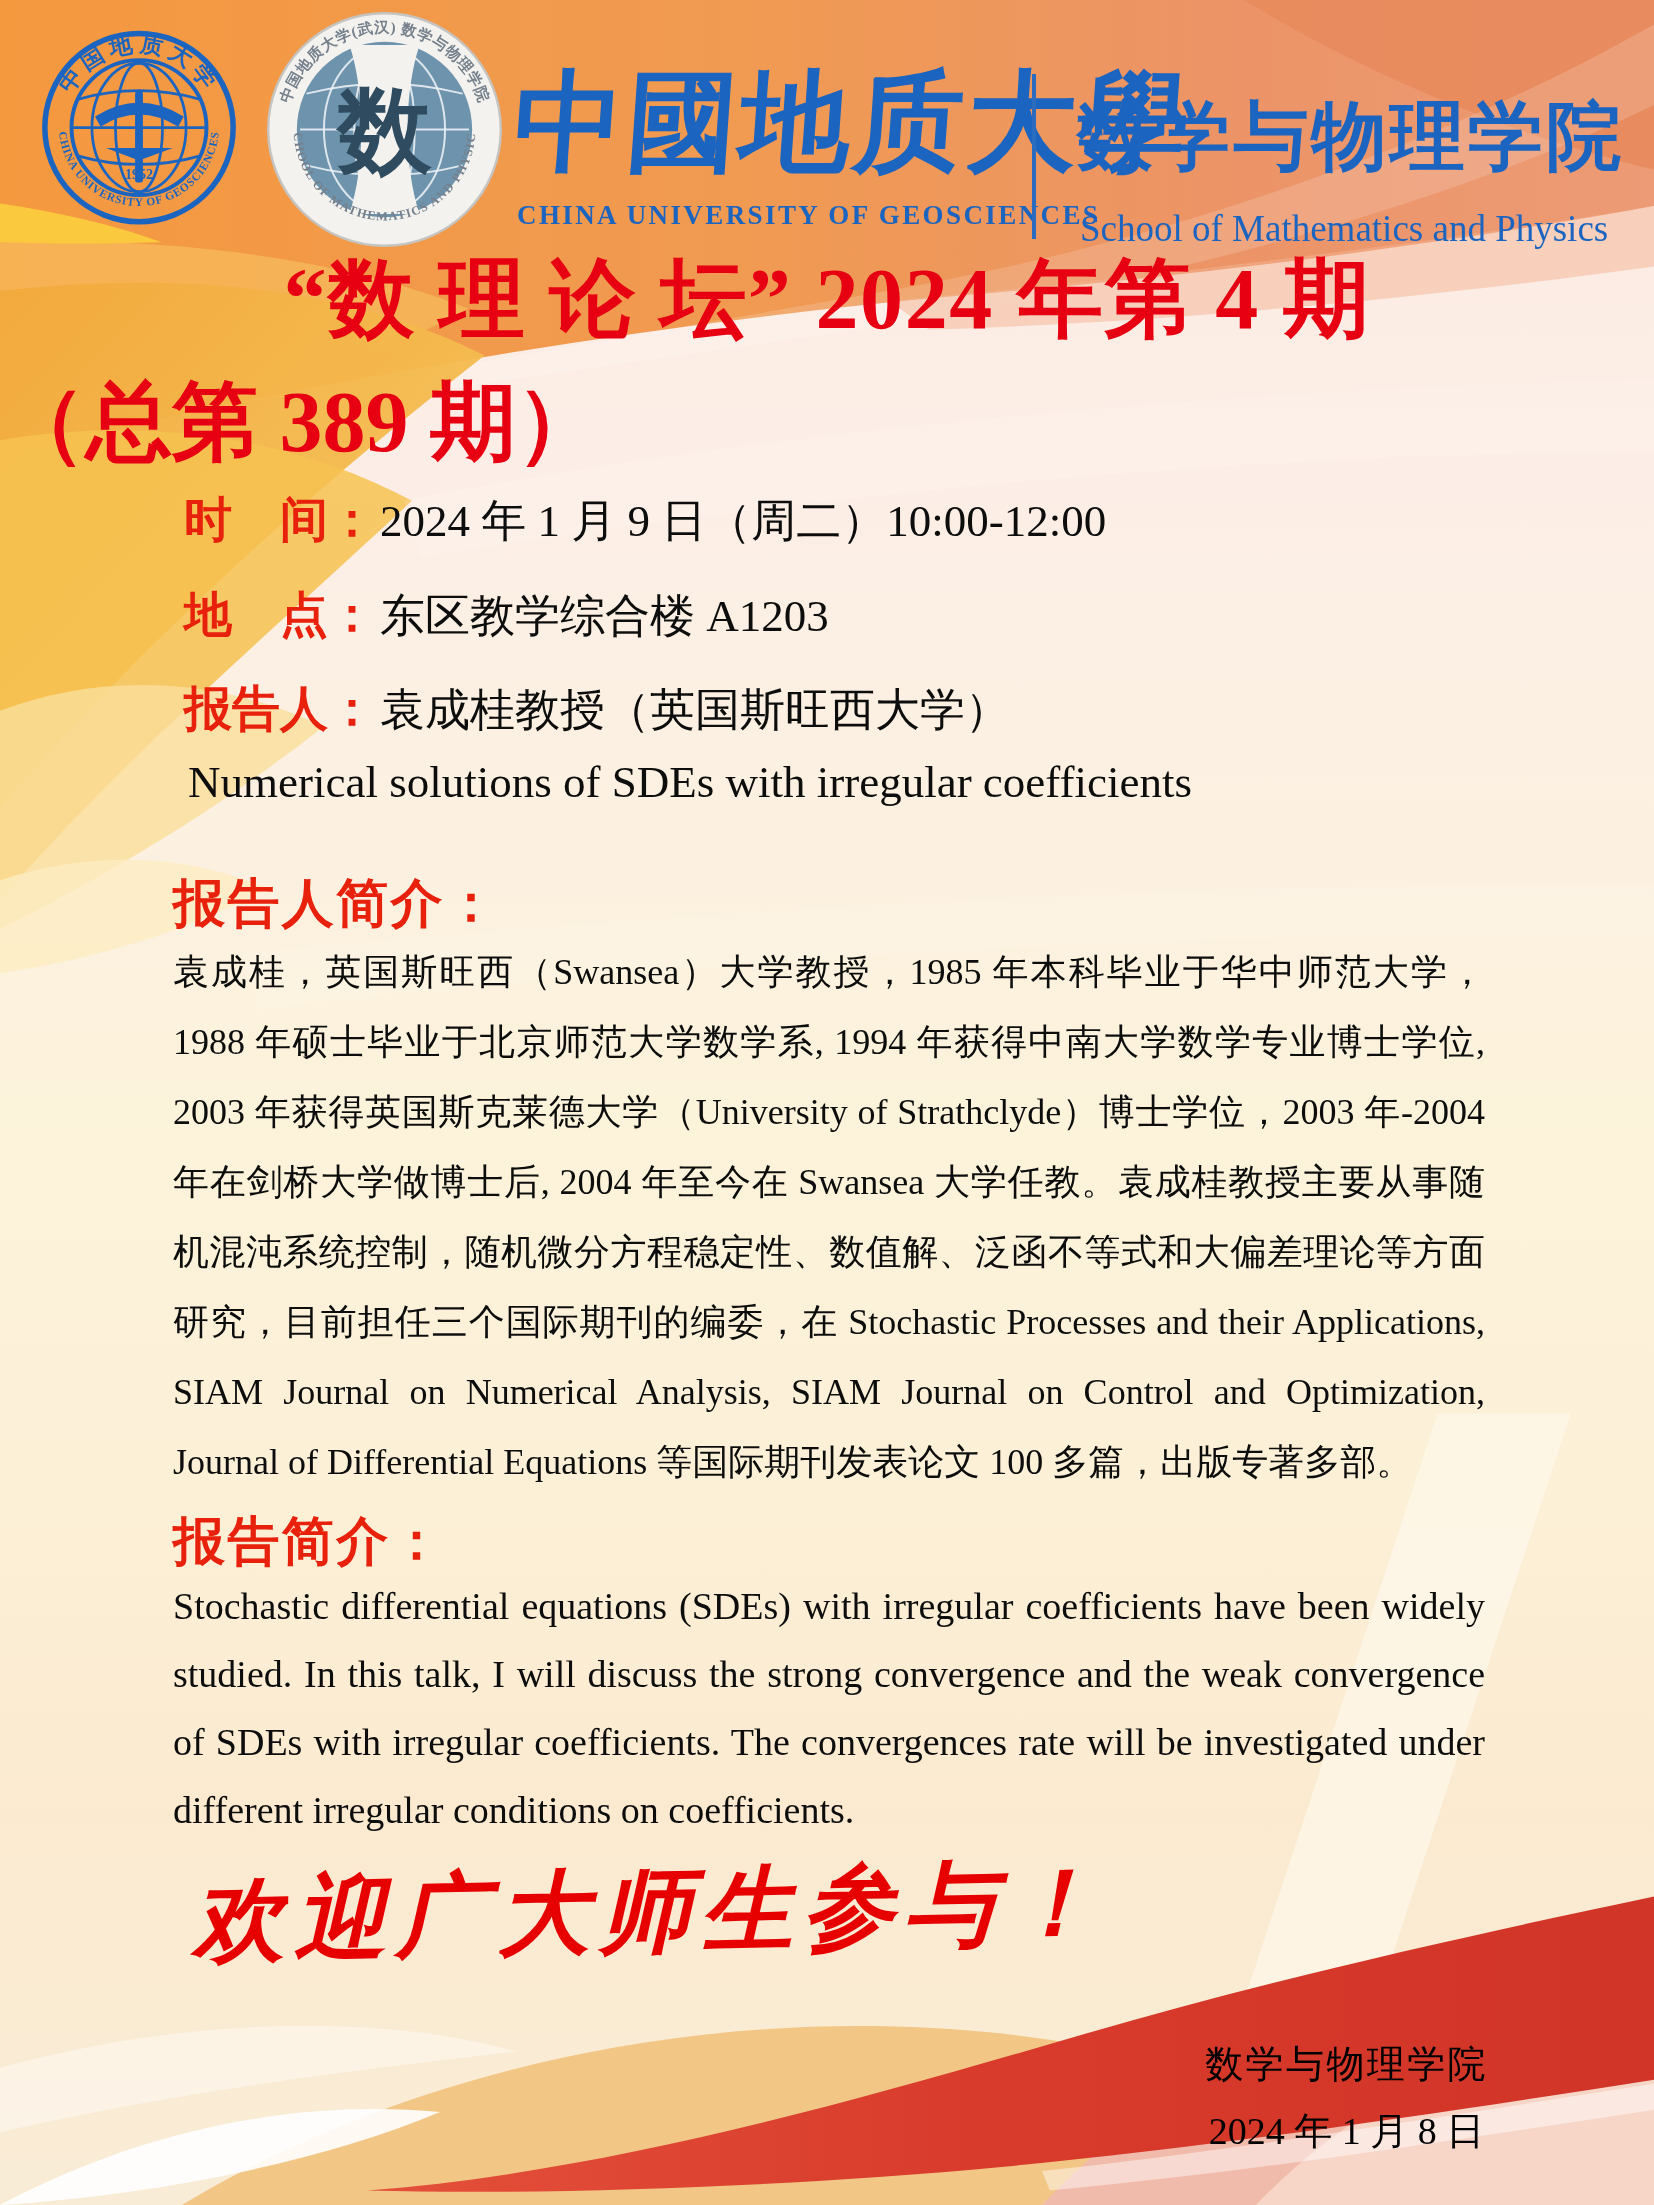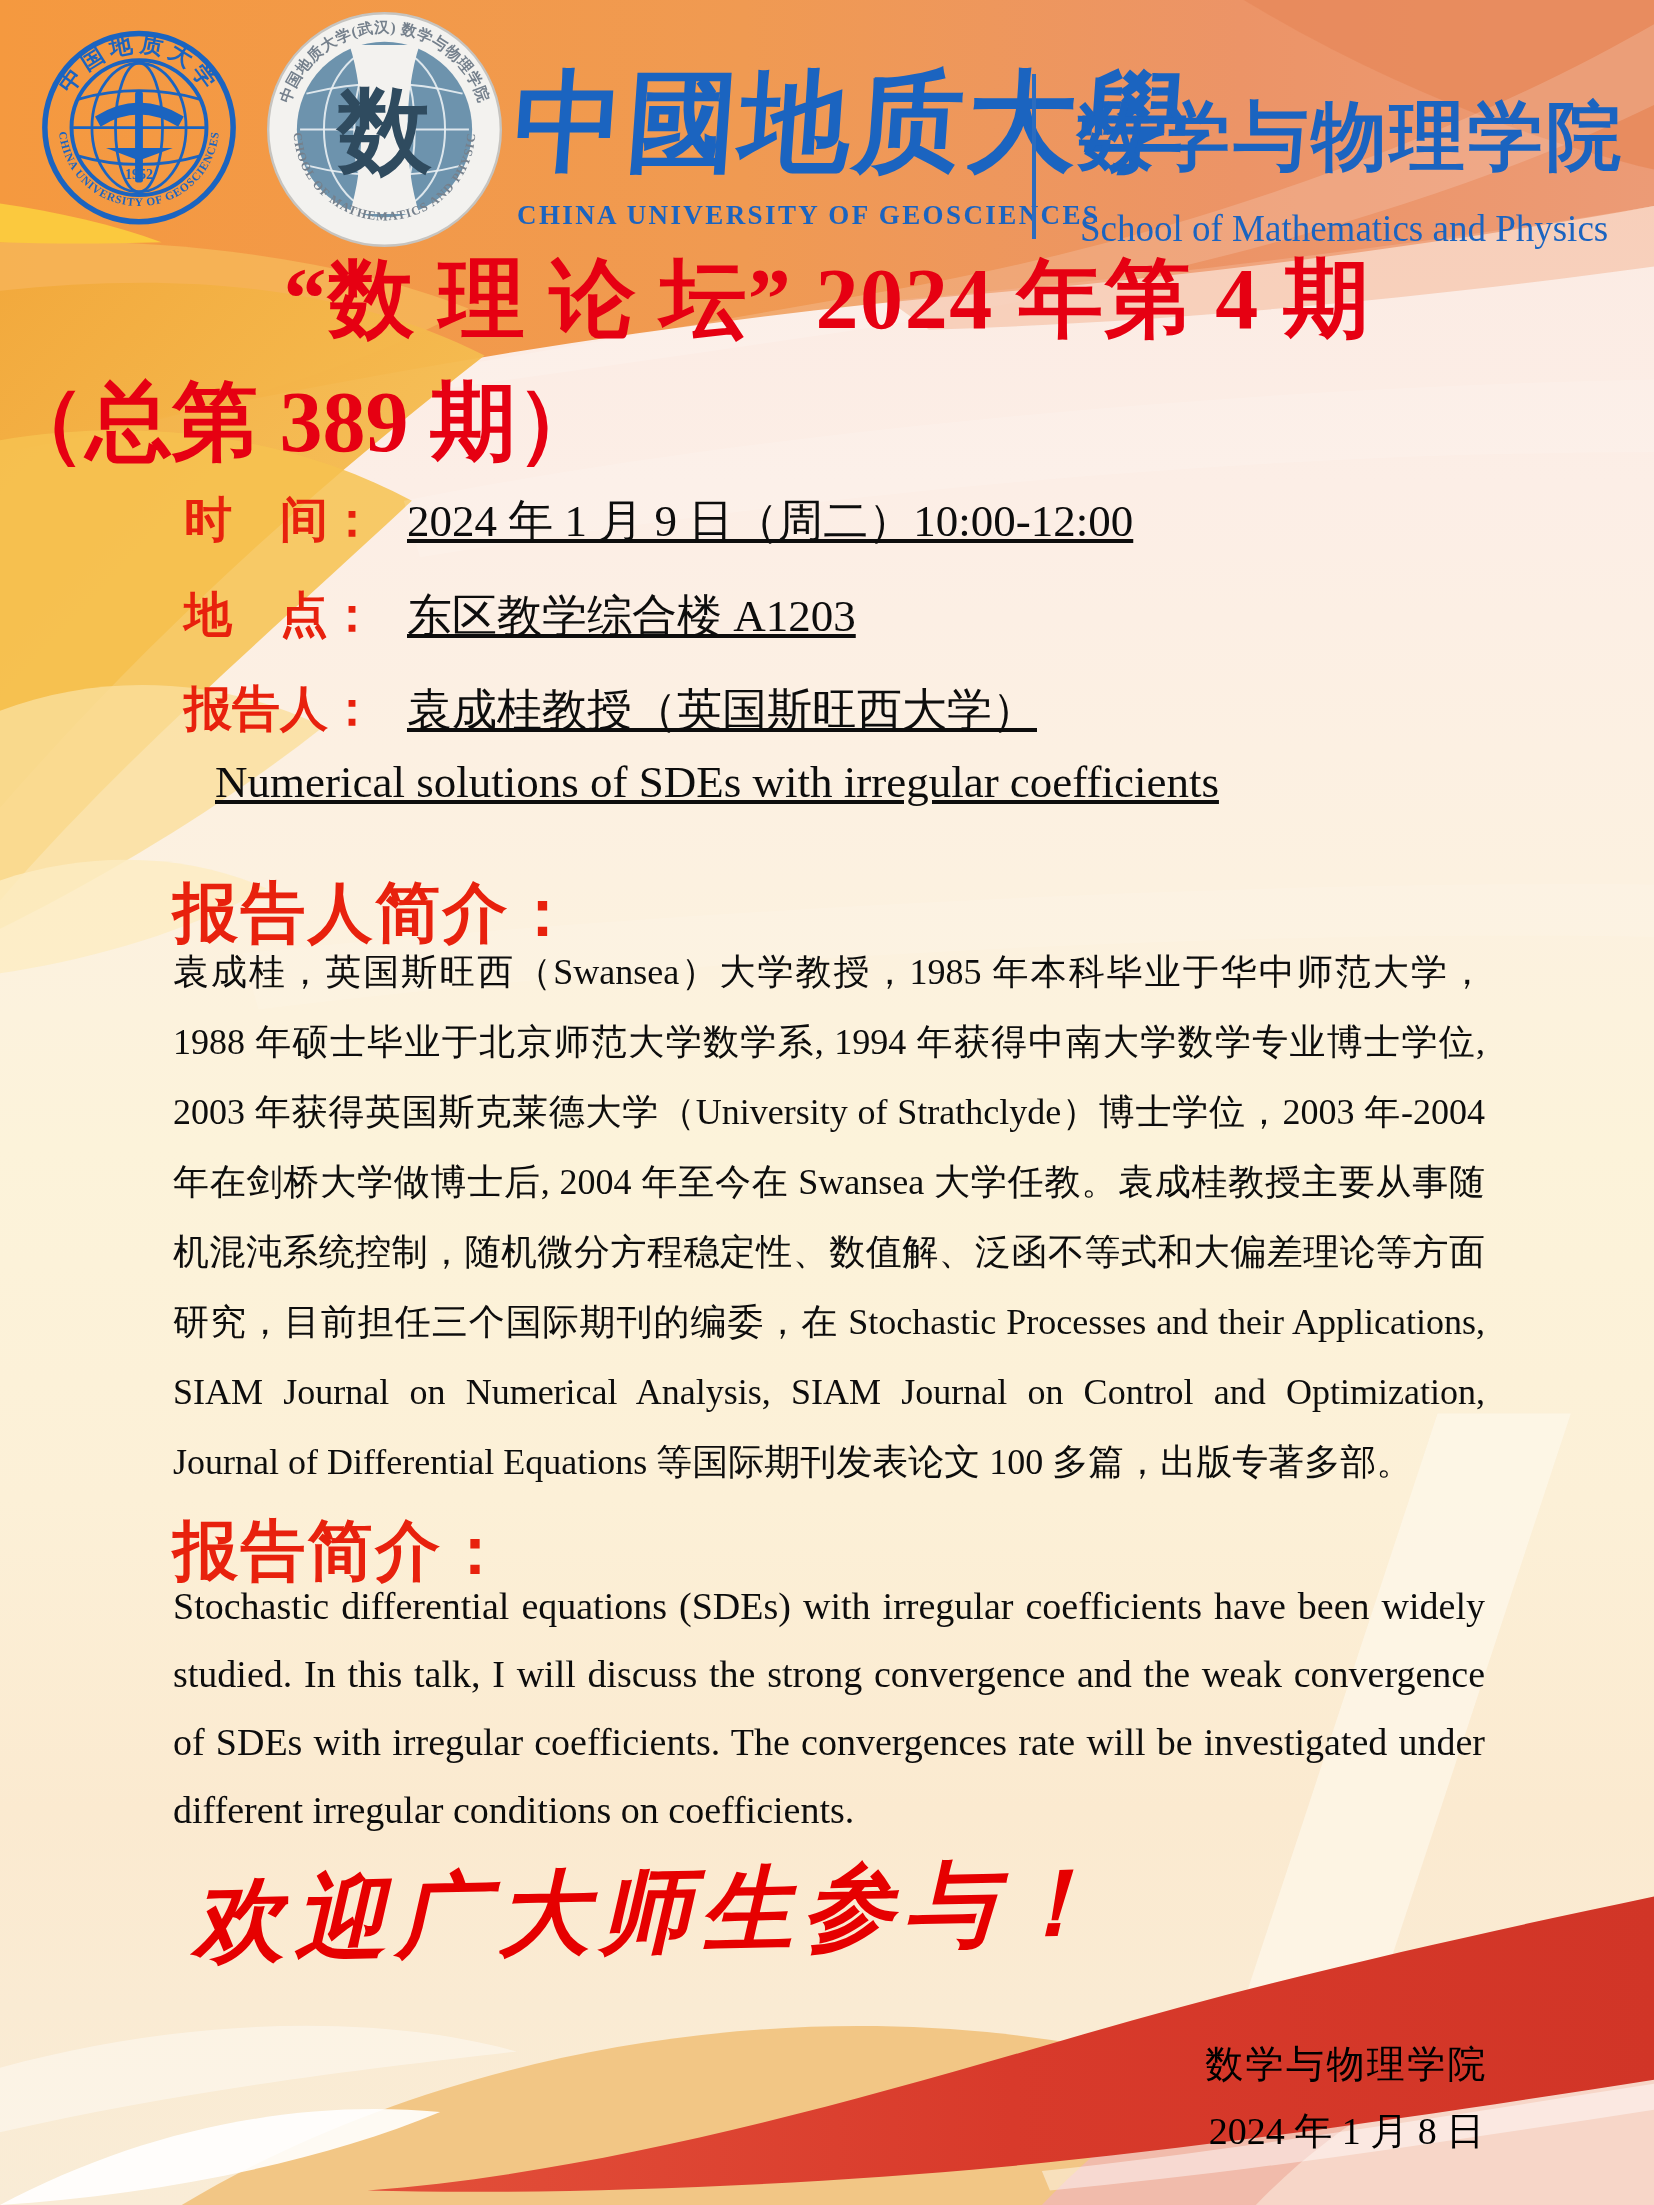--- a/index.html
+++ b/index.html
@@ -23,28 +23,28 @@
   #school-cn { left:1077px; top:87px; font-size:75px; font-weight:bold; letter-spacing:3.2px; white-space:nowrap; }
   #school-en { left:1080px; top:207px; font-size:37px; white-space:nowrap; }
 
   
   #title-line1 { left:0; right:0; top:241px; text-align:center; font-size:86px; font-weight:bold; letter-spacing:1.6px; }
   #title-line2 { left:0; right:0; top:364px; font-size:86px; font-weight:bold; }
 
   
   .info-row { left:184px; display:flex; align-items:baseline; white-space:nowrap; }
   .info-label { font-family:"Liberation Sans","DejaVu Sans",sans-serif; font-weight:bold; font-size:48px; color:#e8210d; }
-  .info-value { font-size:45px; color:#0d0d0d; margin-left:31px;text-decoration:underline; }
+  .info-value { font-size:45px; color:#0d0d0d; margin-left:4px; }
   #info-row-0 { top:488px; }
   #info-row-1 { top:583px; }
   #info-row-2 { top:677px; }
   #info-row-3 { top:756px; }
 
   .section-heading { left:173px; font-family:"Liberation Sans","DejaVu Sans",sans-serif;
-                     font-weight:bold; font-size:65px; color:#e8210d; letter-spacing:2.4px; }
+                     font-weight:bold; font-size:52px; color:#e8210d; letter-spacing:2.4px; }
   #bio-heading { top:869px; }
   #bio-text { left:173px; top:937px; width:1312px; font-size:36px; line-height:70px;
               text-align:justify; color:#0d0d0d; }
   #abstract-heading { top:1507px; }
   #abstract-text { left:173px; top:1572px; width:1312px; font-size:38px; line-height:68px;
                    text-align:justify; color:#0d0d0d; }
 
   #welcome { left:192px; top:1850px; font-size:92px; font-weight:bold; font-style:italic;
              color:#e60000; letter-spacing:9.7px; white-space:nowrap; transform:rotate(-1.2deg); }
 

